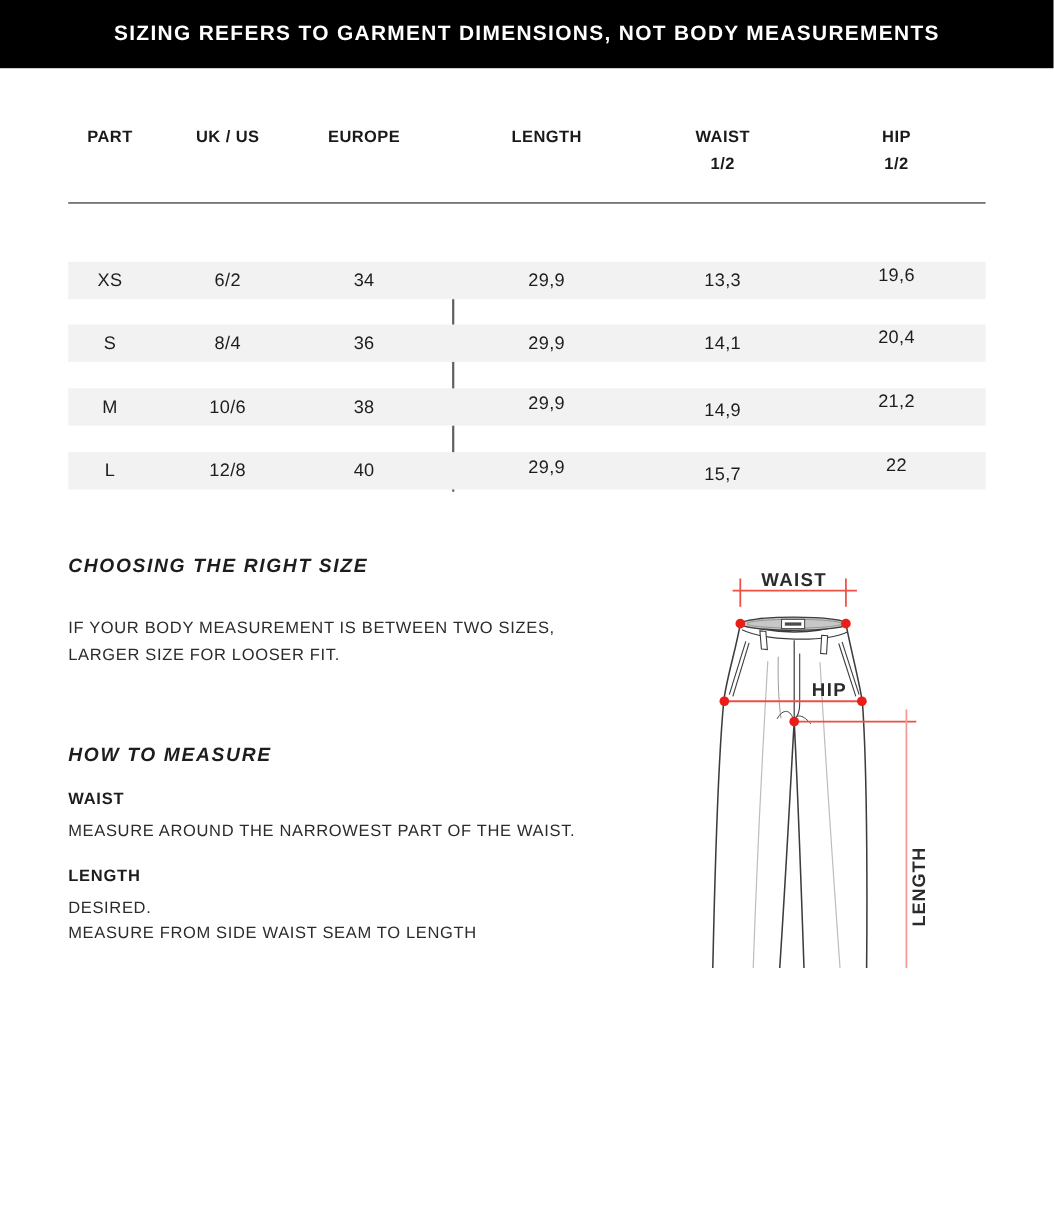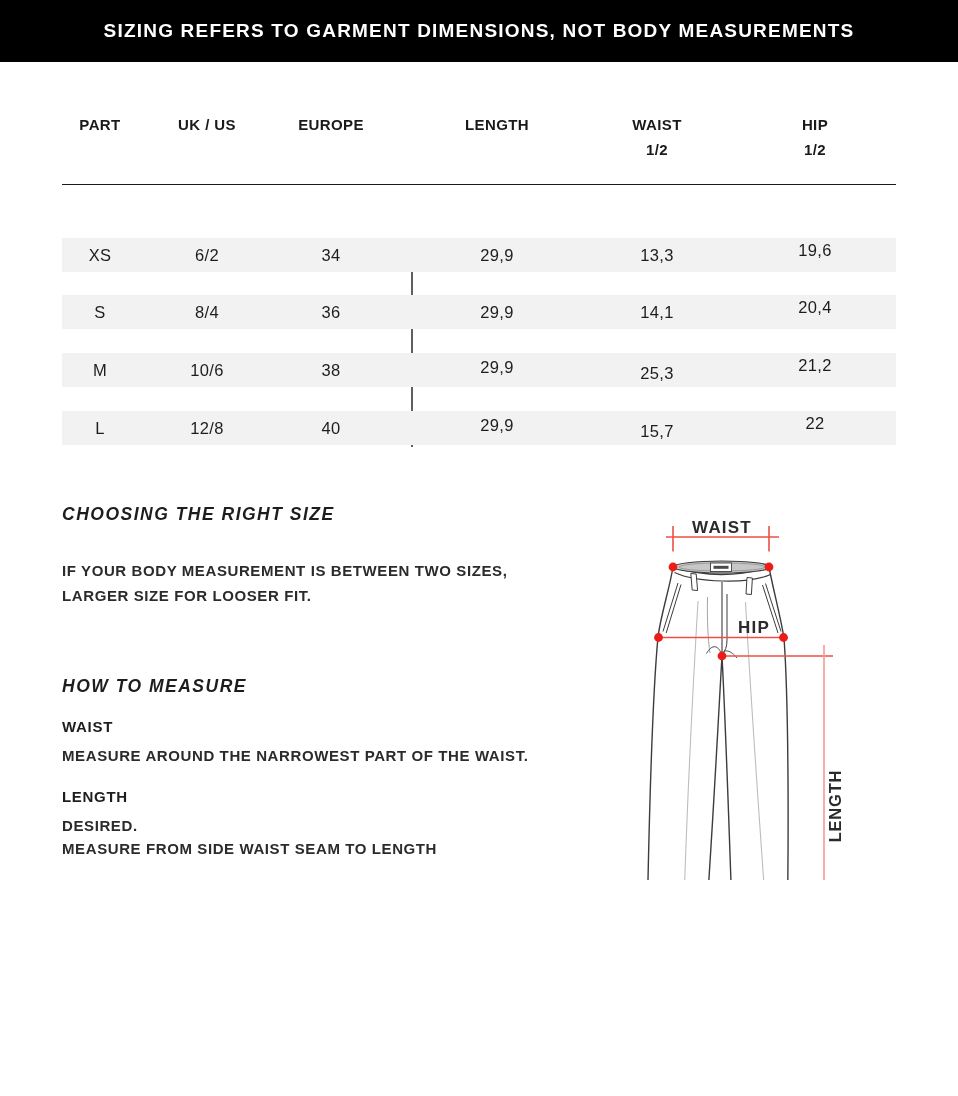--- a/index.html
+++ b/index.html
@@ -26,21 +26,21 @@
   .cell.pos6{top:-5px;}
   .r3 .cell.pos5,.r4 .cell.pos5{top:3px;}
   .r3 .cell.pos4,.r4 .cell.pos4{top:-3px;}
 
   
   .sec-title{position:absolute;left:62px;font-size:17.5px;font-weight:bold;letter-spacing:1.5px;
              color:#1d1d1d;white-space:nowrap;font-style:italic;}
   #choosing-title{top:504px;}
   #how-title{top:676px;}
   .bodyblock{position:absolute;left:62px;line-height:24.5px;}
-  .bodyline{font-size:15px;letter-spacing:.6px;color:#2b2b2b;white-space:nowrap;font-weight:bold;}
+  .bodyline{font-size:15px;letter-spacing:.6px;color:#2b2b2b;white-space:nowrap;}
   #choosing-body{top:559px;}
   .m-label{position:absolute;left:62px;font-size:15px;font-weight:bold;letter-spacing:.7px;
            color:#1d1d1d;white-space:nowrap;}
   .m-body{position:absolute;left:62px;line-height:23px;}
   #m-waist-label{top:718px;}  #m-waist-body{top:744px;}
   #m-length-label{top:788px;} #m-length-body{top:814px;}
   #m-hip-label{top:884px;}    #m-hip-body{top:908px;}
 
   
   #diagram{position:absolute;left:640px;top:503px;width:215px;height:462px;}
@@ -95,21 +95,21 @@
     <div class="cell pos3">36</div>
     <div class="cell pos4">29,9</div>
     <div class="cell pos5">14,1</div>
     <div class="cell pos6">20,4</div>
   </div>
   <div class="trow r3">
     <div class="cell pos1">M</div>
     <div class="cell pos2">10/6</div>
     <div class="cell pos3">38</div>
     <div class="cell pos4">29,9</div>
-    <div class="cell pos5">25,3</div>
+    <div class="cell pos5">14,9</div>
     <div class="cell pos6">21,2</div>
   </div>
   <div class="trow r4">
     <div class="cell pos1">L</div>
     <div class="cell pos2">12/8</div>
     <div class="cell pos3">40</div>
     <div class="cell pos4">29,9</div>
     <div class="cell pos5">15,7</div>
     <div class="cell pos6">22</div>
   </div>

